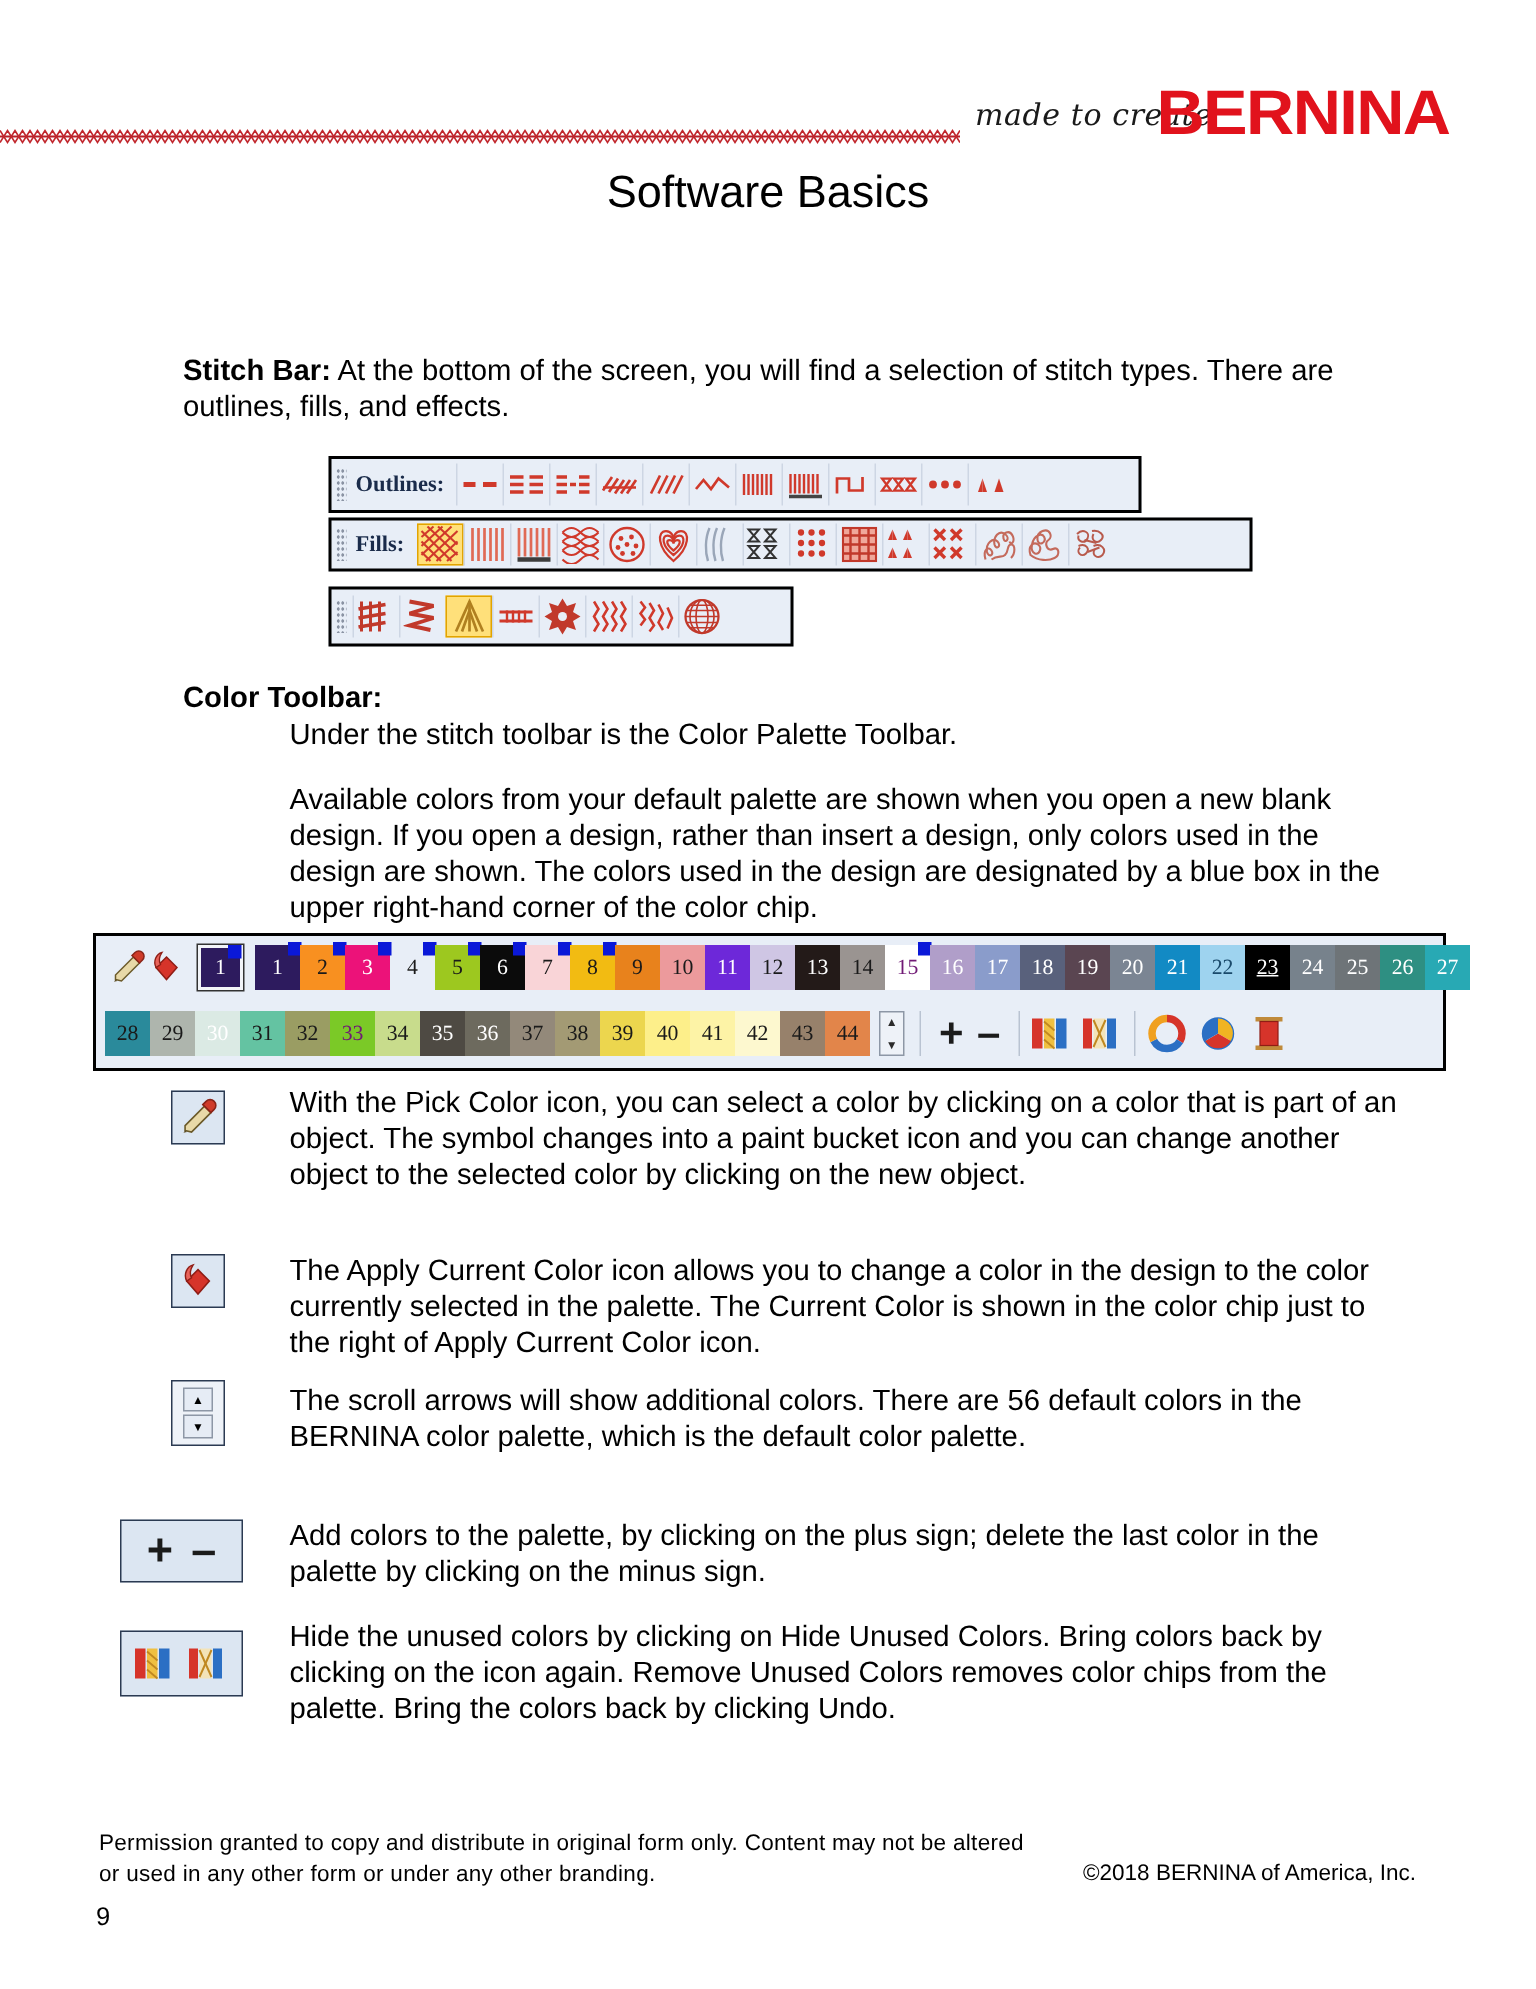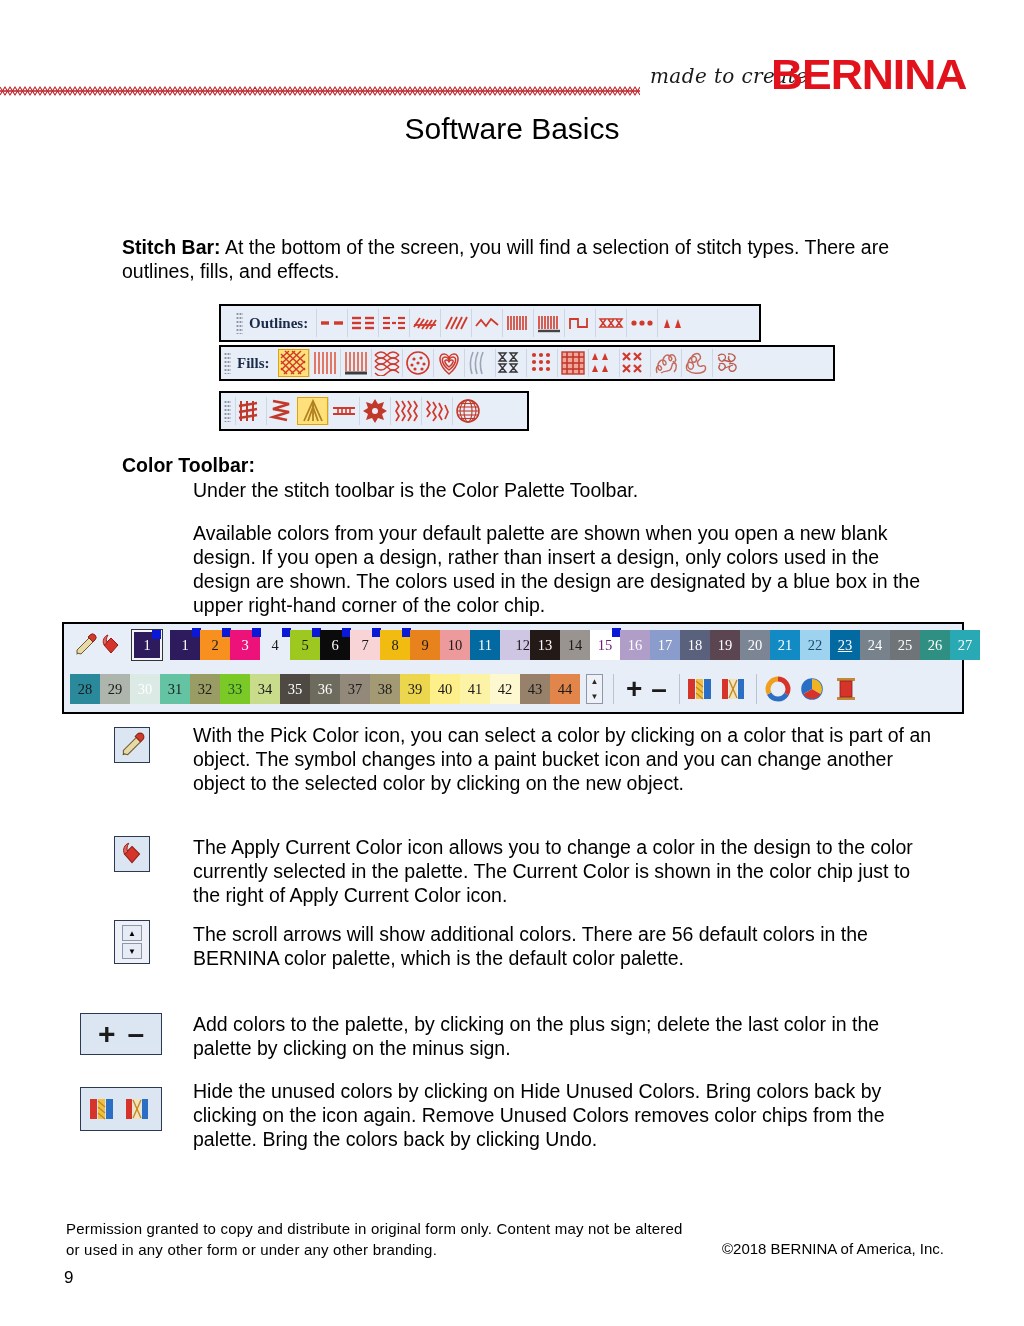--- a/index.html
+++ b/index.html
@@ -49,21 +49,21 @@
   }
   .tb .grip{width:7px;height:22px;margin:0 4px 0 3px;
     background-image:radial-gradient(circle,#8a93a3 1px, transparent 1.2px);
     background-size:3px 4px;}
   .tb .tbl{font-size:15px;font-weight:bold;color:#1a2b4a;margin:0 8px 0 2px;
            font-family:"Liberation Serif",serif;}
   .cell{width:31px;height:28px;display:flex;align-items:center;justify-content:center;
         border-left:1px solid #cdd6e4;box-sizing:border-box;}
   .cell.sel{background:#ffe07a;border:1px solid #e2a400;}
   .cell svg{display:block;}
-  #tb-outlines{left:219px;top:304px;width:542px;height:38px;padding-left:12px;}
+  #tb-outlines{left:219px;top:304px;width:542px;height:38px;}
   #tb-fills{left:219px;top:345px;width:616px;height:36px;}
   #tb-effects{left:219px;top:391px;width:310px;height:40px;}
 
   
   .palette{
     position:absolute;left:62px;top:622px;width:902px;height:92px;
     border:2px solid #000;background:#e8eef7;box-sizing:border-box;
   }
   .prow{display:flex;align-items:center;height:44px;padding:0 2px;box-sizing:border-box;}
   .prow.r1{height:42px;}
@@ -598,24 +598,24 @@
         <div class="chip" style="background: rgb(242, 187, 18); color: rgb(26, 26, 26);">
           <span>8</span>
           <span class="mark" style="background: rgb(10, 24, 216);"></span>
         </div>
         <div class="chip" style="background: rgb(232, 130, 28); color: rgb(26, 26, 26);">
           <span>9</span>
         </div>
         <div class="chip" style="background: rgb(236, 154, 156); color: rgb(26, 26, 26);">
           <span>10</span>
         </div>
-        <div class="chip" style="background: #0369a1; color: rgb(255, 255, 255);">
+        <div class="chip" style="background: #6d28d9; color: rgb(255, 255, 255);">
           <span>11</span>
         </div>
-        <div class="chip" style="background: rgb(207, 198, 228); color: rgb(26, 26, 26); justify-content: flex-end;">
+        <div class="chip" style="background: rgb(207, 198, 228); color: rgb(26, 26, 26);">
           <span>12</span>
         </div>
         <div class="chip" style="background: rgb(35, 26, 24); color: rgb(255, 255, 255);">
           <span>13</span>
         </div>
         <div class="chip" style="background: rgb(154, 148, 145); color: rgb(26, 26, 26); align-items: center;">
           <span>14</span>
         </div>
         <div class="chip" style="background: rgb(255, 255, 255); color: #701a75; text-align: center;">
           <span>15</span>
@@ -635,21 +635,21 @@
         </div>
         <div class="chip" style="background: rgb(123, 133, 147); color: rgb(255, 255, 255);">
           <span>20</span>
         </div>
         <div class="chip" style="background: rgb(18, 138, 196); color: rgb(255, 255, 255);">
           <span>21</span>
         </div>
         <div class="chip" style="background: rgb(158, 211, 239); color: rgb(26, 74, 107);">
           <span>22</span>
         </div>
-        <div class="chip" style="background: #0369a1; color: rgb(255, 255, 255); text-decoration: underline;">
+        <div class="chip" style="background: #000000; color: rgb(255, 255, 255); text-decoration: underline;">
           <span>23</span>
         </div>
         <div class="chip" style="background: rgb(119, 130, 140); color: rgb(255, 255, 255);">
           <span>24</span>
         </div>
         <div class="chip" style="background: rgb(110, 116, 120); color: rgb(255, 255, 255);">
           <span>25</span>
         </div>
         <div class="chip" style="background: rgb(46, 143, 130); color: rgb(255, 255, 255);">
           <span>26</span>
@@ -670,21 +670,21 @@
         </div>
         <div class="chip" style="background: rgb(219, 234, 228); color: rgb(255, 255, 255);">
           <span>30</span>
         </div>
         <div class="chip" style="background: rgb(100, 195, 162); color: rgb(26, 26, 26);">
           <span>31</span>
         </div>
         <div class="chip" style="background: rgb(154, 157, 99); color: rgb(26, 26, 26);">
           <span>32</span>
         </div>
-        <div class="chip" style="background: rgb(123, 201, 39); color: #14532d;">
+        <div class="chip" style="background: rgb(123, 201, 39); color: #701a75;">
           <span>33</span>
         </div>
         <div class="chip" style="background: rgb(200, 220, 140); color: rgb(26, 26, 26);">
           <span>34</span>
         </div>
         <div class="chip" style="background: rgb(78, 74, 67); color: rgb(255, 255, 255);">
           <span>35</span>
         </div>
         <div class="chip" style="background: rgb(109, 106, 94); color: rgb(255, 255, 255);">
           <span>36</span>

